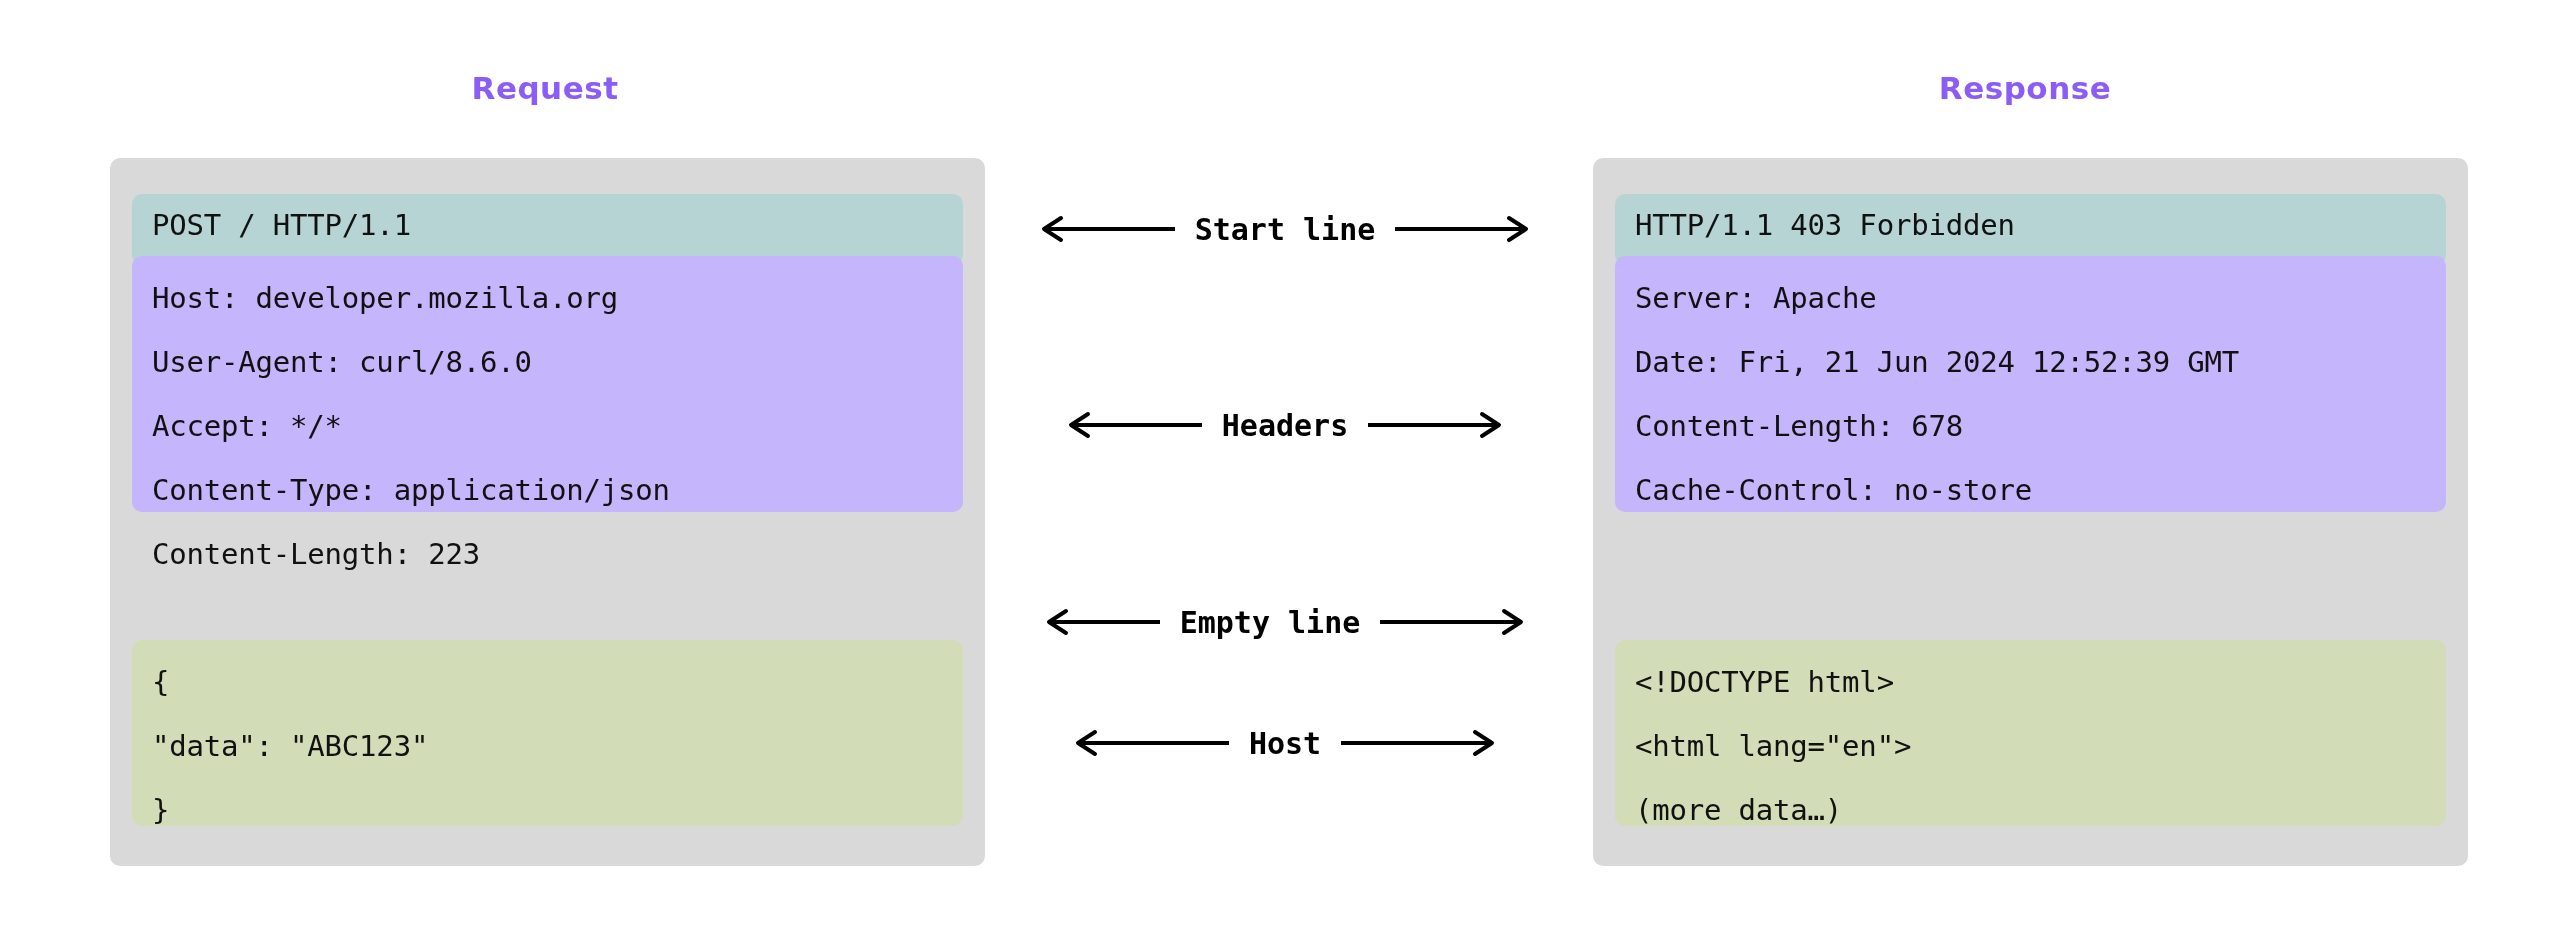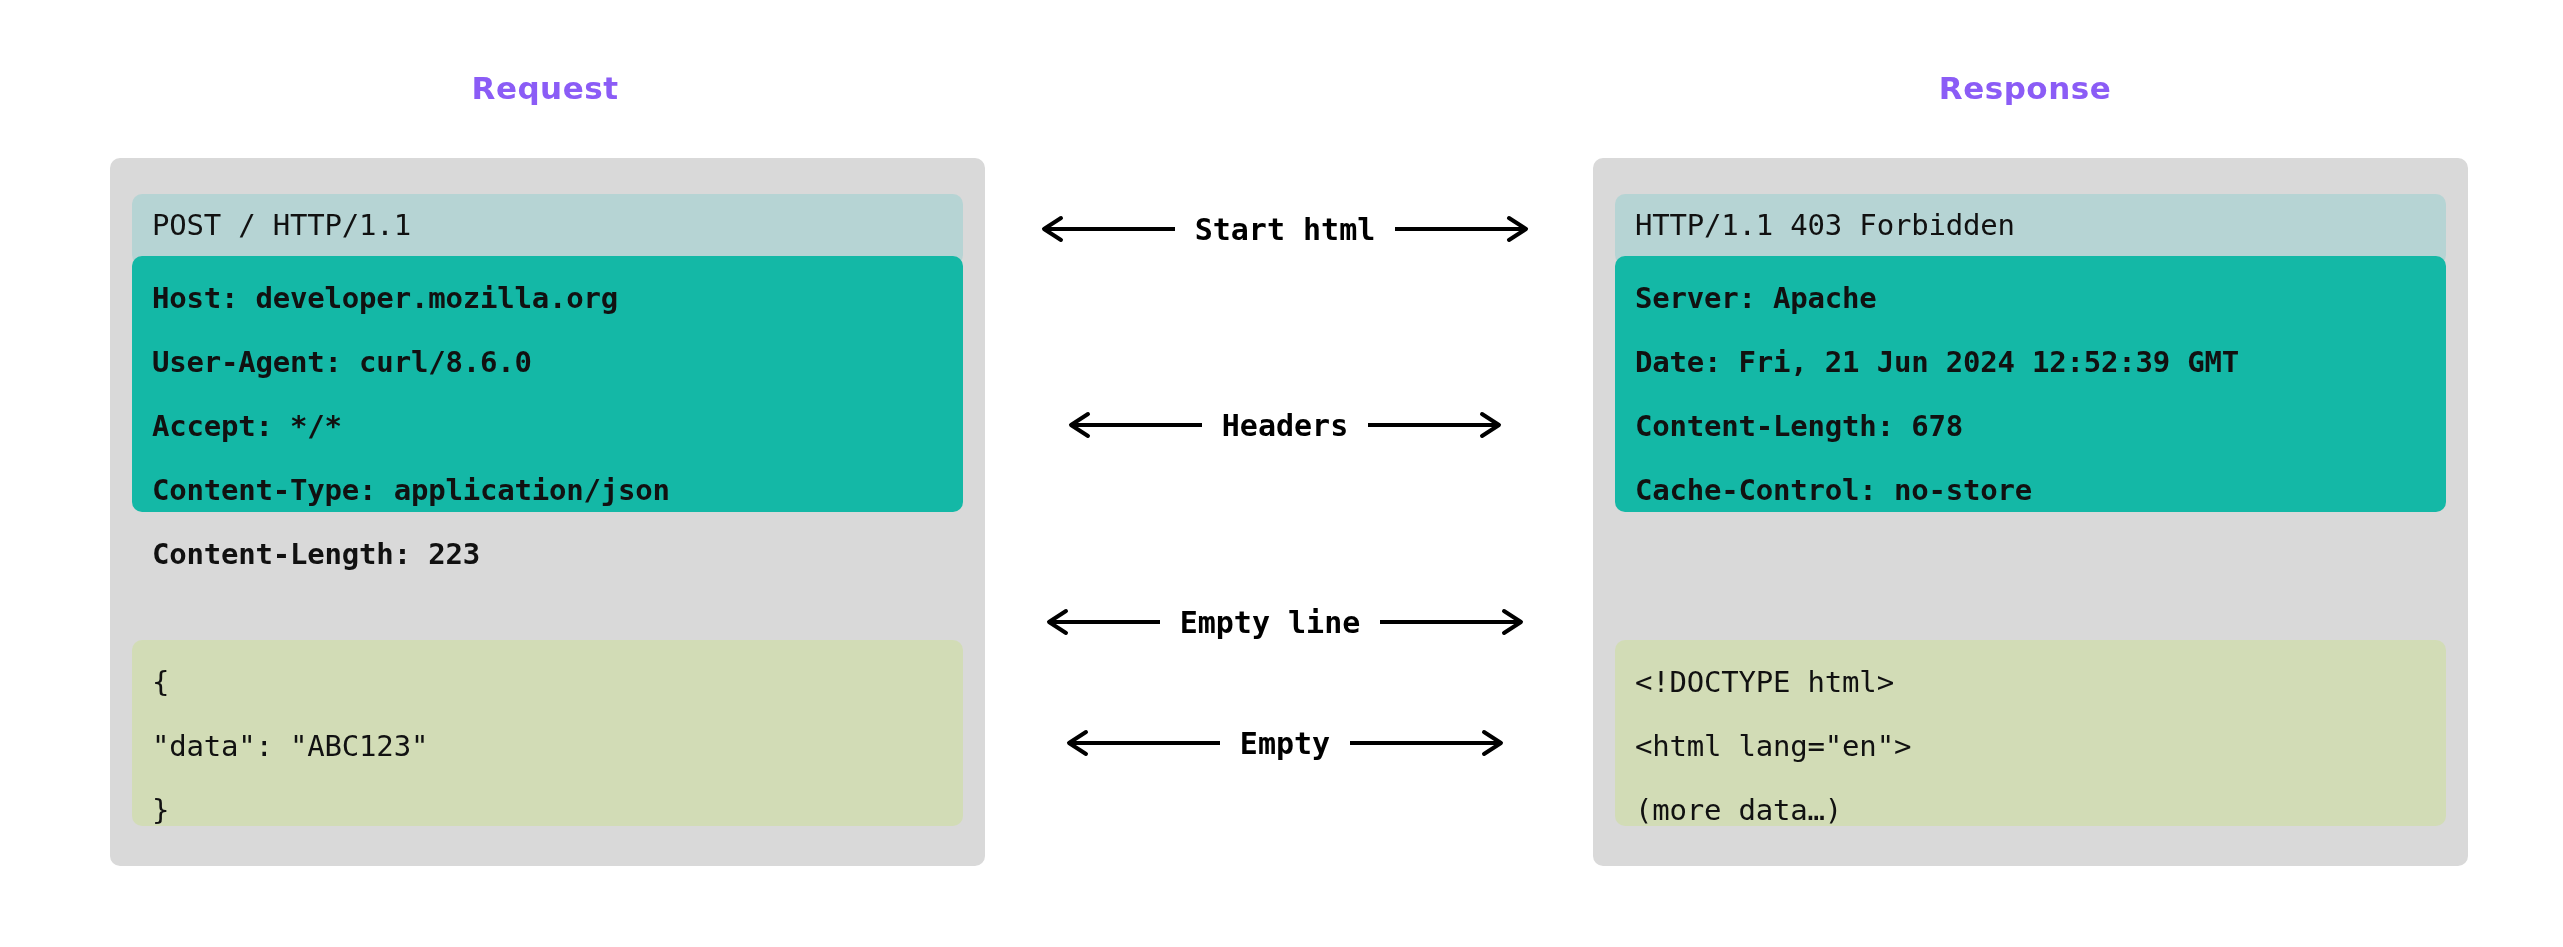--- a/index.html
+++ b/index.html
@@ -47,21 +47,21 @@
   #panel-response { left: 1593px; }
 
   .block {
     position: absolute;
     left: 22px;
     right: 22px;
     border-radius: 10px;
     padding: 10px 20px 12px 20px;
   }
   .block-startline { background: #b6d4d4; }
-  .block-headers   { background: #14b8a6; font-weight: bold; }
+  .block-headers   { background: #c4b5fd; }
   .block-body      { background: #d2dcb6; }
 
   
   .block-startline { top: 36px;  height: 71px; }
   .block-headers   { top: 98px;  height: 256px; }
   .block-body      { top: 482px; height: 186px; }
 
   .line {
     font-family: "DejaVu Sans Mono", monospace;
     font-size: 29px;
@@ -149,21 +149,21 @@
       <div class="line">&lt;html lang="en"&gt;</div>
       <div class="line">(more data…)</div>
     </div>
   </div>
 
   <div class="arrow-row" id="row-startline">
     <svg class="arrow-svg arrow-left" width="140" height="30" viewBox="0 0 140 30">
       <line x1="8" y1="15" x2="138" y2="15" stroke="#000" stroke-width="4"></line>
       <polyline points="24,4 7,15 24,26" fill="none" stroke="#000" stroke-width="4" stroke-linecap="round" stroke-linejoin="round"></polyline>
     </svg>
-    <span class="arrow-label">Start html</span>
+    <span class="arrow-label">Start line</span>
     <svg class="arrow-svg arrow-right" width="140" height="30" viewBox="0 0 140 30">
       <line x1="2" y1="15" x2="132" y2="15" stroke="#000" stroke-width="4"></line>
       <polyline points="116,4 133,15 116,26" fill="none" stroke="#000" stroke-width="4" stroke-linecap="round" stroke-linejoin="round"></polyline>
     </svg>
   </div>
 
   <div class="arrow-row" id="row-headers">
     <svg class="arrow-svg arrow-left" width="140" height="30" viewBox="0 0 140 30">
       <line x1="8" y1="15" x2="138" y2="15" stroke="#000" stroke-width="4"></line>
       <polyline points="24,4 7,15 24,26" fill="none" stroke="#000" stroke-width="4" stroke-linecap="round" stroke-linejoin="round"></polyline>
@@ -185,20 +185,20 @@
       <line x1="2" y1="15" x2="142" y2="15" stroke="#000" stroke-width="4"></line>
       <polyline points="126,4 143,15 126,26" fill="none" stroke="#000" stroke-width="4" stroke-linecap="round" stroke-linejoin="round"></polyline>
     </svg>
   </div>
 
   <div class="arrow-row" id="row-body">
     <svg class="arrow-svg arrow-left" width="160" height="30" viewBox="0 0 160 30">
       <line x1="8" y1="15" x2="158" y2="15" stroke="#000" stroke-width="4"></line>
       <polyline points="24,4 7,15 24,26" fill="none" stroke="#000" stroke-width="4" stroke-linecap="round" stroke-linejoin="round"></polyline>
     </svg>
-    <span class="arrow-label">Empty</span>
+    <span class="arrow-label">Host</span>
     <svg class="arrow-svg arrow-right" width="160" height="30" viewBox="0 0 160 30">
       <line x1="2" y1="15" x2="152" y2="15" stroke="#000" stroke-width="4"></line>
       <polyline points="136,4 153,15 136,26" fill="none" stroke="#000" stroke-width="4" stroke-linecap="round" stroke-linejoin="round"></polyline>
     </svg>
   </div>
 
 </div>
 
 </body></html>

